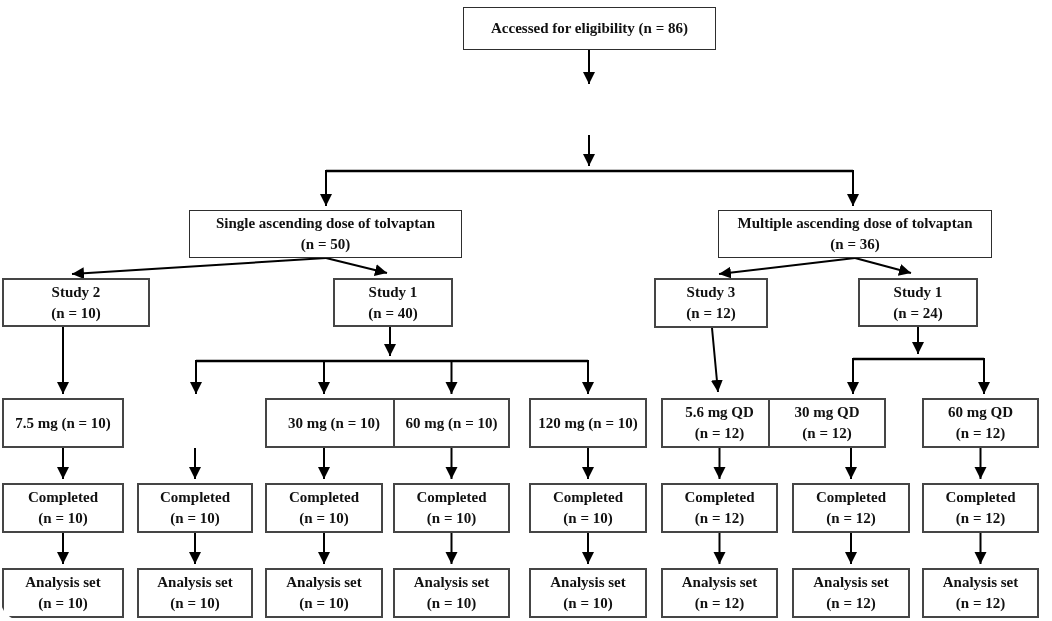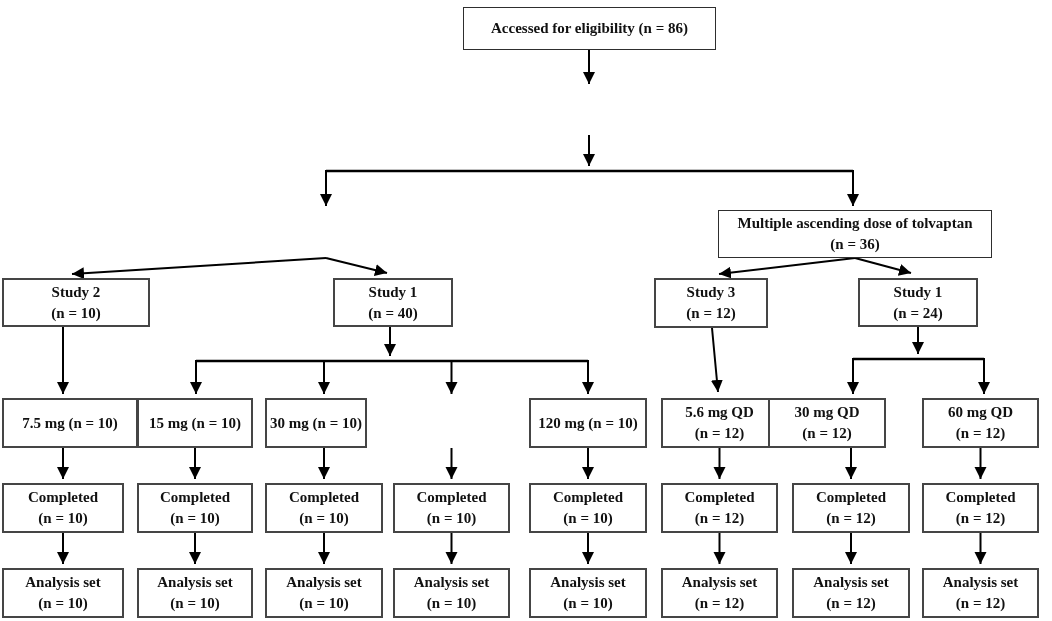--- a/index.html
+++ b/index.html
@@ -7,20 +7,21 @@
     padding: 0;
     background: #ffffff;
   }
   .canvas {
     position: relative;
     width: 1052px;
     height: 621px;
     background: #ffffff;
     font-family: "Liberation Serif", "DejaVu Serif", serif;
     overflow: hidden;
+    border-radius: 23px;
   }
   .arrows-layer {
     position: absolute;
     left: 0; top: 0;
     width: 1052px; height: 621px;
     z-index: 1;
   }
   .box {
     position: absolute;
     z-index: 2;
@@ -101,20 +102,24 @@
       <path d="M719.5,533 L719.5,564" marker-end="url(#ah)"></path>
       <path d="M851,533 L851,564" marker-end="url(#ah)"></path>
       <path d="M980.5,533 L980.5,564" marker-end="url(#ah)"></path>
     </g>
   </svg>
 
   <div class="box thin" style="left:463px;top:7px;width:253px;height:43px">
     <span>Accessed for eligibility (n = 86)</span>
   </div>
 
+  <div class="box thin" style="left:189px;top:210px;width:273px;height:48px">
+    <span>Single ascending dose of tolvaptan
+(n = 50)</span>
+  </div>
   <div class="box thin" style="left:718px;top:210px;width:274px;height:48px">
     <span>Multiple ascending dose of tolvaptan
 (n = 36)</span>
   </div>
 
   <div class="box" style="left:2px;top:278px;width:148px;height:49px">
     <span>Study 2
 (n = 10)</span>
   </div>
   <div class="box" style="left:333px;top:278px;width:120px;height:49px">
@@ -123,28 +128,28 @@
   </div>
   <div class="box" style="left:654px;top:278px;width:114px;height:50px">
     <span>Study 3
 (n = 12)</span>
   </div>
   <div class="box" style="left:858px;top:278px;width:120px;height:49px">
     <span>Study 1
 (n = 24)</span>
   </div>
 
-  <div class="box" style="left:2px;top:398px;width:136px;height:50px">
+  <div class="box" style="left:2px;top:398px;width:122px;height:50px">
     <span>7.5 mg (n = 10)</span>
   </div>
-  <div class="box" style="left:137px;top:398px;width:116px;height:50px">
-    <span>15 mg (n = 10)</span>
-  </div>
-  <div class="box" style="left:265px;top:398px;width:102px;height:50px">
+  <div class="box" style="left:265px;top:398px;width:138px;height:50px">
     <span>30 mg (n = 10)</span>
+  </div>
+  <div class="box" style="left:393px;top:398px;width:117px;height:50px">
+    <span>60 mg (n = 10)</span>
   </div>
   <div class="box" style="left:529px;top:398px;width:118px;height:50px">
     <span>120 mg (n = 10)</span>
   </div>
   <div class="box" style="left:661px;top:398px;width:117px;height:50px">
     <span>5.6 mg QD
 (n = 12)</span>
   </div>
   <div class="box" style="left:768px;top:398px;width:118px;height:50px">
     <span>30 mg QD

